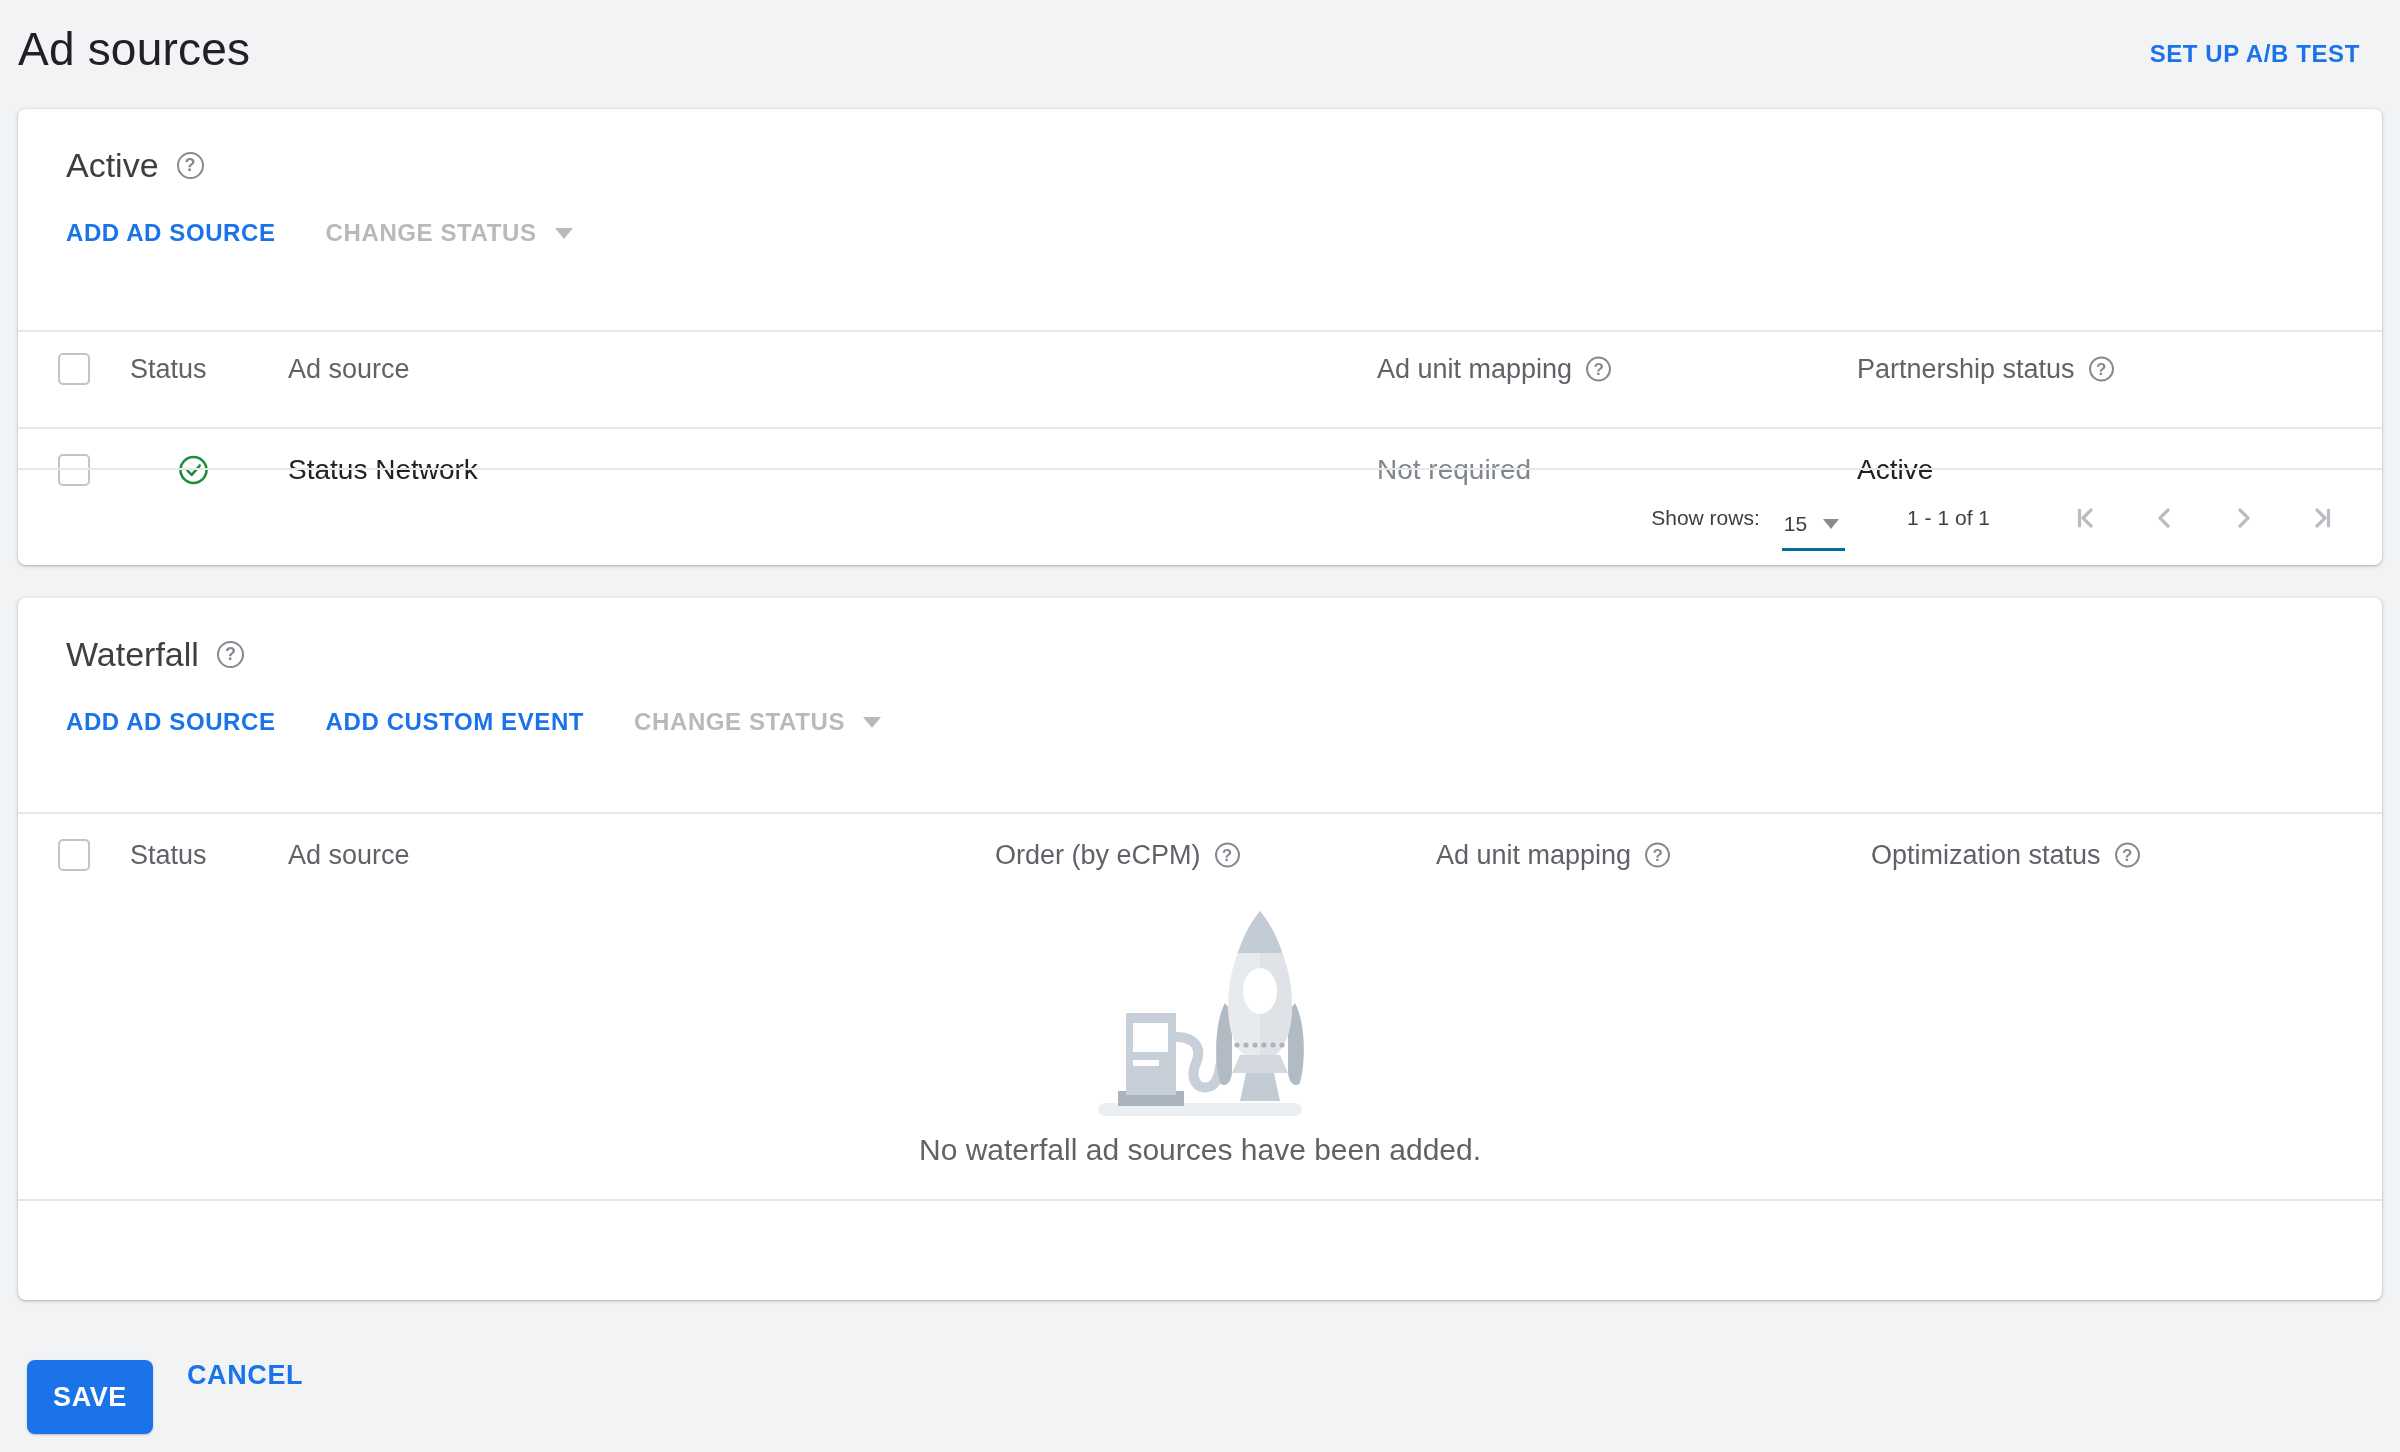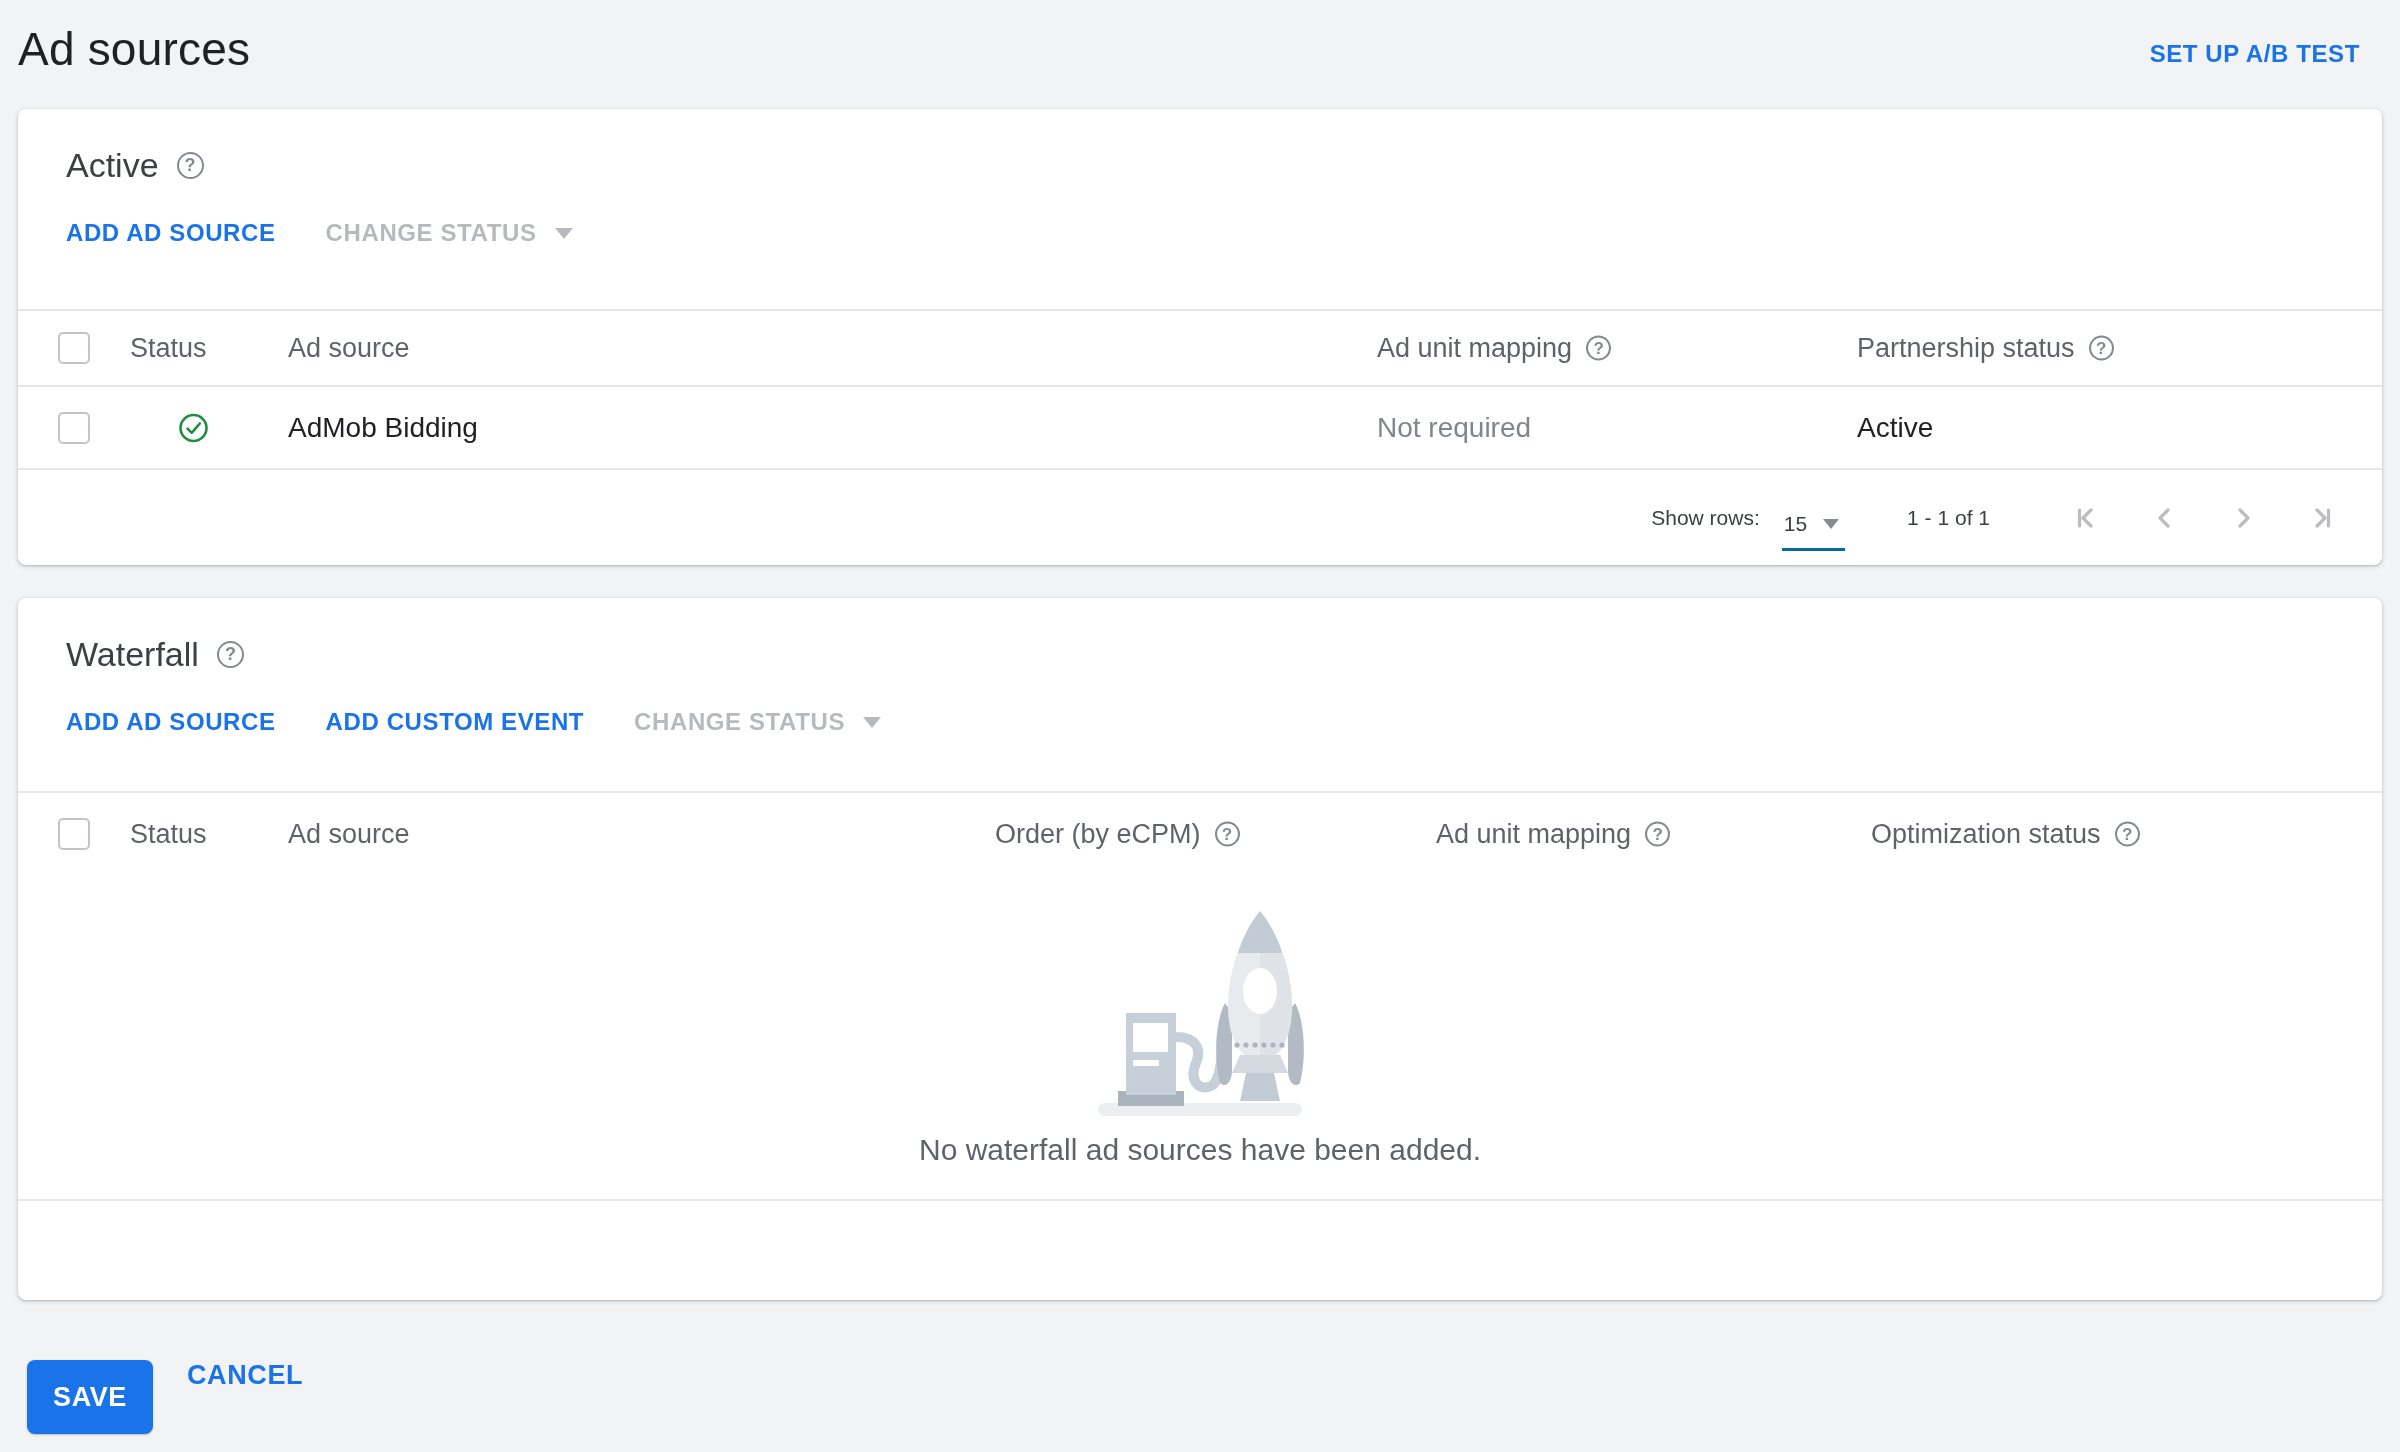--- a/index.html
+++ b/index.html
@@ -61,21 +61,21 @@
   .caret-down {
     width:0; height:0; display:inline-block;
     border-left:9px solid transparent; border-right:9px solid transparent;
     border-top:11px solid #b7babd;
   }
 
   
   .table { position:absolute; left:0; right:0; }
   .card-bidding .table { top:200px; }
   .card-waterfall .table { top:193px; }
-  .trow { position:relative; border-top:2px solid #e5e7e9; }
+  .trow { position:relative; border-top:2px solid #e5e7e9;margin-top:21px; }
   .trow.header { height:76px; }
   .card-waterfall .trow.header { height:84px; }
   .trow.data { height:83px; }
   .cell { position:absolute; top:50%; transform:translateY(-50%); white-space:nowrap; }
   .cell.head { font-size:27px; font-weight:500; color:#5f6368; display:flex; align-items:center; gap:14px; }
   .cell.head .help-icon { width:25px; height:25px; font-size:17px; }
   .cell.body { font-size:28px; color:#202124; }
   .cell.muted { color:#80868b; }
 
   .checkbox {
@@ -177,21 +177,21 @@
     </div>
 
     <div class="trow data">
       <span class="checkbox"></span>
       <span class="status-icon">
         <svg width="31" height="31" viewBox="0 0 31 31" fill="none">
           <circle cx="15.5" cy="15.5" r="13" stroke="#1e8e3e" stroke-width="2.6"></circle>
           <path d="M9.5 16.2 l4.2 4.2 L21.8 11" stroke="#1e8e3e" stroke-width="2.6" fill="none" stroke-linecap="round" stroke-linejoin="round"></path>
         </svg>
       </span>
-      <span class="cell body col-adsource">AdMob Bidding</span>
+      <span class="cell body col-adsource">Status Network</span>
       <span class="cell body muted b-col-mapping">Not required</span>
       <span class="cell body b-col-partnership">Active</span>
     </div>
   </div>
 
   <div class="pagination">
     <span class="show-rows-label">Show rows:</span>
     <span class="rows-select">
       <span>15</span>
       <span class="caret-down"></span>

